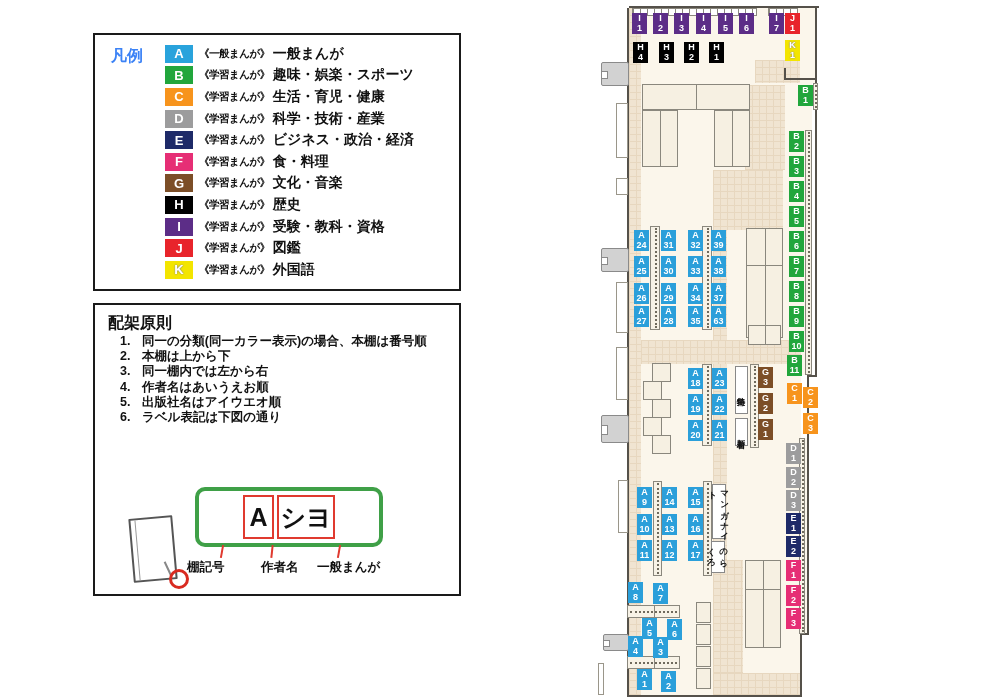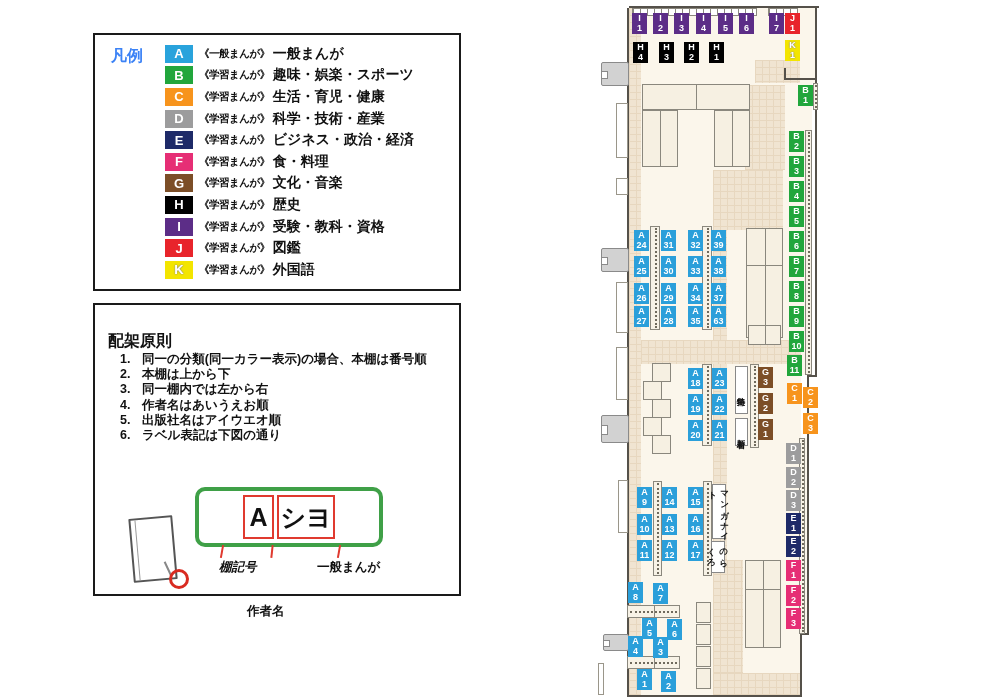--- a/index.html
+++ b/index.html
@@ -14,21 +14,21 @@
   .legend-inner{display:flex;padding:8px 0 0 16px;}
   .legend-title{font-size:16px;font-weight:bold;color:#3b82f6;padding-top:3px;}
   .legend-items{margin-left:22px;}
   .legend-row{display:flex;align-items:center;height:21.6px;}
   .chip{width:28px;height:18px;color:#fff;font-weight:bold;font-size:13px;
         display:flex;align-items:center;justify-content:center;margin-right:6px;flex:none;}
   .chip.light{color:#fff;text-shadow:0 0 1px #8a8a8a,0 0 2px #8a8a8a;}
   .prefix{font-size:10.5px;font-weight:bold;color:#111;letter-spacing:-0.5px;flex:none;text-align:right;}
   .cat-label{font-size:14px;font-weight:bold;color:#111;margin-left:3px;white-space:nowrap;}
 
-  .p-title{font-size:16px;font-weight:bold;color:#111;margin:26px 0 0 13px;}
+  .p-title{font-size:16px;font-weight:bold;color:#111;margin:8px 0 0 13px;}
   .p-intro{font-size:12.5px;font-weight:bold;color:#111;margin:12px 0 6px 25px;}
   .rules{margin-left:25px;font-size:12.5px;font-weight:bold;color:#111;}
   .rule{display:flex;line-height:15.2px;}
   .rule-num{width:22px;flex:none;}
   .rule-note{margin-left:22px;line-height:15.2px;}
 
   
   .diagram{position:absolute;left:0;top:176px;width:368px;height:115px;}
   .book{position:absolute;left:36px;top:36px;width:48px;height:66px;}
   .book-body{position:absolute;left:0;top:0;width:40px;height:60px;background:#fff;
@@ -177,22 +177,22 @@
       <div class="book-ring"></div>
     </div>
     <div class="tag">
         <div class="tag-box" style="width: 31px;">A</div>
         <div class="tag-box" style="width: 58px;">シヨ</div>
       </div>
     <div class="callout" style="left:126px;top:64px;transform:rotate(10deg);"></div>
     <div class="callout" style="left:176px;top:64px;transform:rotate(6deg);"></div>
     <div class="callout" style="left:243px;top:64px;transform:rotate(10deg);"></div>
     <div class="captions">
-        <div class="caption" style="left: 124px; font-style: italic;">棚記号</div>
-        <div class="caption" style="left: 152px; margin-top: 44px;">作者名</div>
+        <div class="caption" style="left: 92px;">棚記号</div>
+        <div class="caption" style="left: 166px;">作者名</div>
         <div class="caption" style="left: 222px;">一般まんが</div>
       </div>
   </div>
 </div>
 
 <div class="map">
     <div class="bg" style="left: 33px; top: 8px; width: 172px; height: 689px;"></div>
     <div class="bg" style="left: 169px; top: 8px; width: 50px; height: 75px;"></div>
     <div class="bg" style="left: 204px; top: 83px; width: 12px; height: 292px;"></div>
     <div class="bg" style="left: 204px; top: 438px; width: 8px; height: 197px;"></div>

